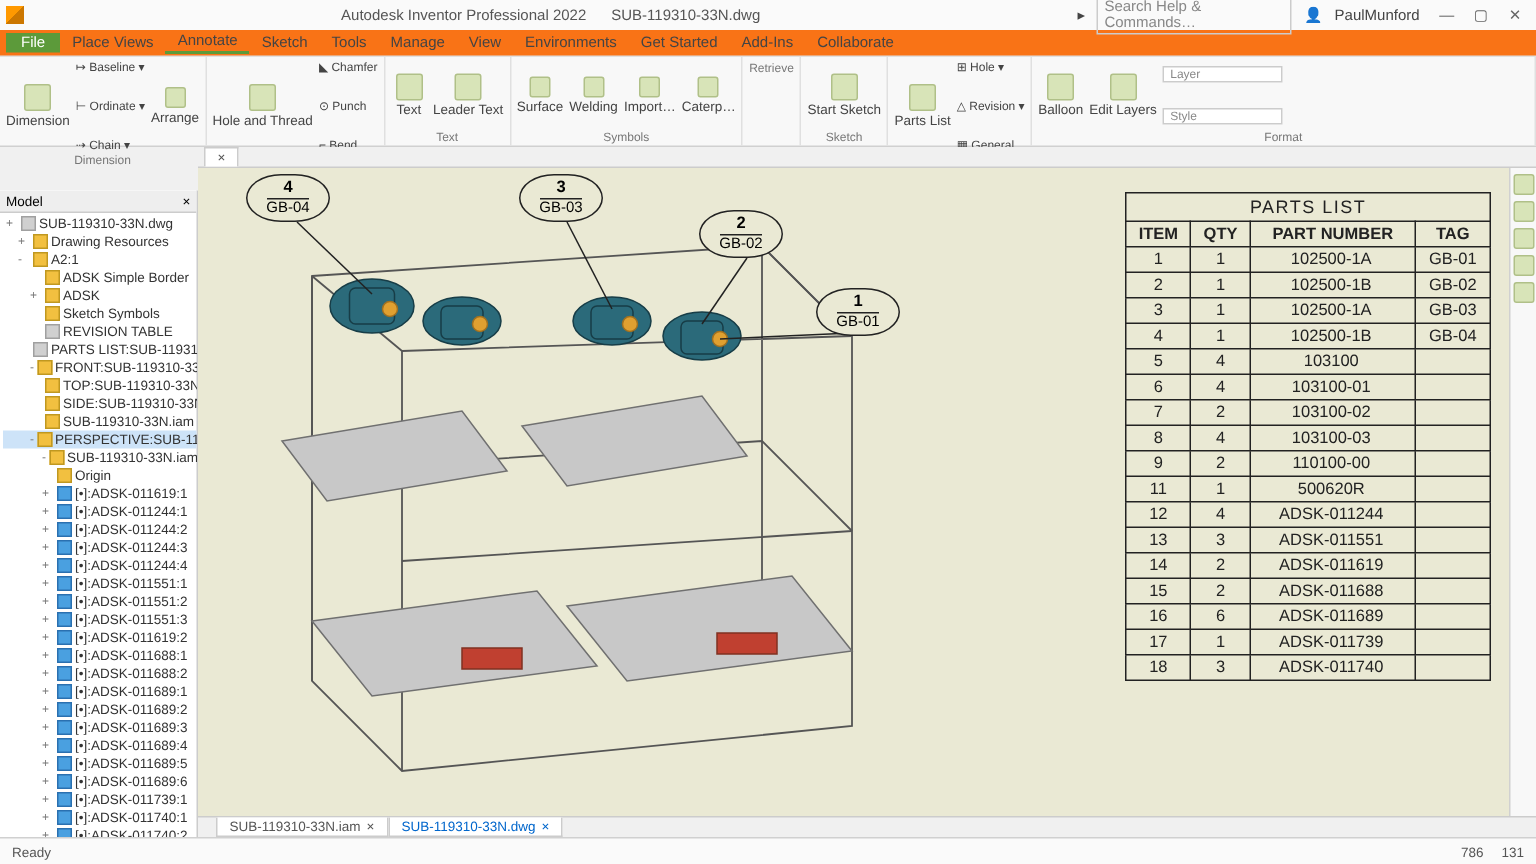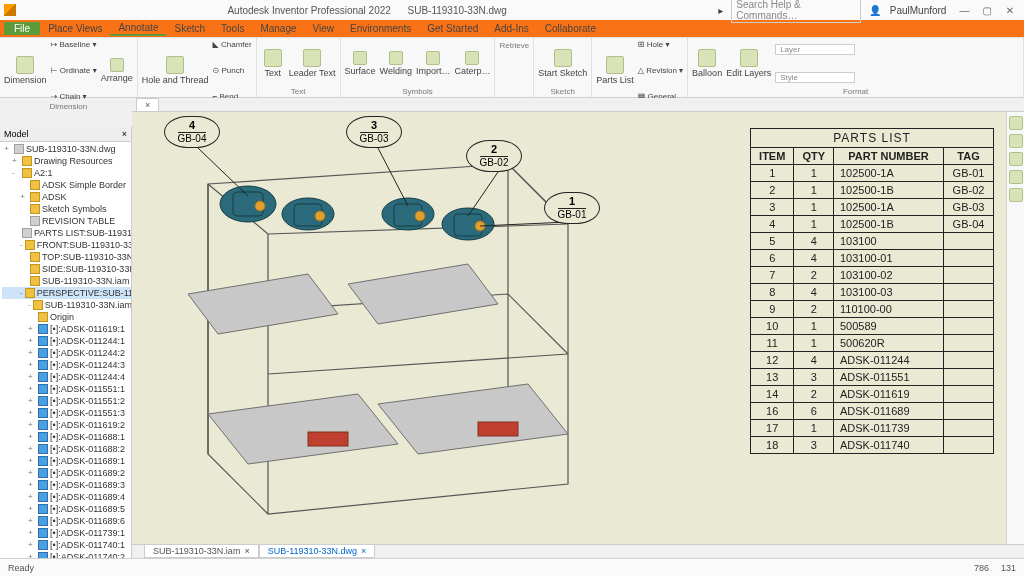--- a/index.html
+++ b/index.html
@@ -53,21 +53,21 @@
 
 .balloon { position:absolute; }
 .balloon-oval { border:1.2px solid #222; border-radius:50%/60%; background:#eae9d4; display:flex; flex-direction:column; align-items:center; justify-content:center; font-family: Arial; line-height:1; }
 .balloon-oval .num { font-size:11px; font-weight:bold; }
 .balloon-oval .tag { font-size:10px; border-top:1px solid #222; padding-top:1px; margin-top:1px; }
 
 .parts-table-wrap { position:absolute; right:30px; top:16px; background:#eae9d4; }
 .parts-table { border-collapse:collapse; font-family: Arial; font-size:11px; color:#222; }
 .parts-table th, .parts-table td { border:1.2px solid #222; padding:2px 8px; text-align:center; white-space:nowrap; }
 .parts-table .title th { font-size:12px; font-weight:normal; letter-spacing:1px; }
-.parts-table td.partnum { text-align:left; padding-left:6px; min-width:110px; }
+.parts-table td.partnum { text-align:center; padding-left:6px; min-width:110px; }
 .parts-table td.tagc { min-width:50px; }
 
 .right-tools { position:absolute; right:0; top:14px; width:18px; bottom:14px; background:#f8f8f8; border-left:1px solid #d0d0d0; display:flex; flex-direction:column; align-items:center; gap:4px; padding-top:4px; }
 .right-tools .tbtn { width:14px; height:14px; background:#d8e4b8; border:1px solid #b0c088; border-radius:2px; }
 
 .doc-tabs-bottom { position:absolute; bottom:0; left:0; right:0; height:14px; background:#f0f0f0; display:flex; padding-left:12px; gap:0; border-top:1px solid #ccc; }
 .doc-tabs-bottom .doc-tab { border-top:none; border-bottom:1px solid #ccc; }
 
 .statusbar { height:18px; background:#fafafa; border-top:1px solid #d0d0d0; display:flex; align-items:center; justify-content:space-between; padding:0 8px; font-size:9px; color:#555; }
 .statusbar .coords { display:flex; gap:12px; }
@@ -551,26 +551,20 @@
                 <td class="partnum">103100-03</td>
                 <td class="tagc"></td>
               </tr>
               <tr>
                 <td>9</td>
                 <td>2</td>
                 <td class="partnum">110100-00</td>
                 <td class="tagc"></td>
               </tr>
               <tr>
-                <td>10</td>
-                <td>1</td>
-                <td class="partnum">500589</td>
-                <td class="tagc"></td>
-              </tr>
-              <tr>
                 <td>11</td>
                 <td>1</td>
                 <td class="partnum">500620R</td>
                 <td class="tagc"></td>
               </tr>
               <tr>
                 <td>12</td>
                 <td>4</td>
                 <td class="partnum">ADSK-011244</td>
                 <td class="tagc"></td>
@@ -578,20 +572,26 @@
               <tr>
                 <td>13</td>
                 <td>3</td>
                 <td class="partnum">ADSK-011551</td>
                 <td class="tagc"></td>
               </tr>
               <tr>
                 <td>14</td>
                 <td>2</td>
                 <td class="partnum">ADSK-011619</td>
+                <td class="tagc"></td>
+              </tr>
+              <tr>
+                <td>15</td>
+                <td>2</td>
+                <td class="partnum">ADSK-011688</td>
                 <td class="tagc"></td>
               </tr>
               <tr>
                 <td>16</td>
                 <td>6</td>
                 <td class="partnum">ADSK-011689</td>
                 <td class="tagc"></td>
               </tr>
               <tr>
                 <td>17</td>

